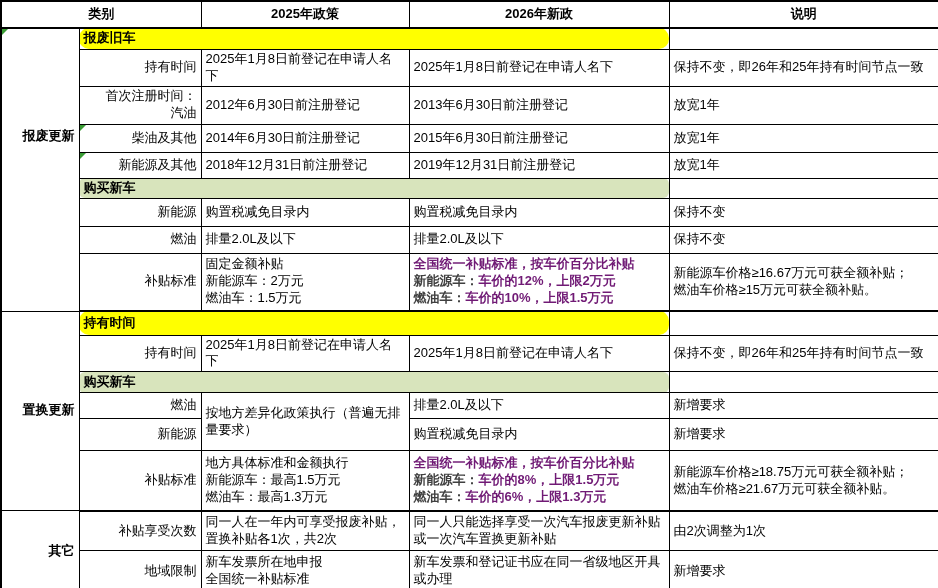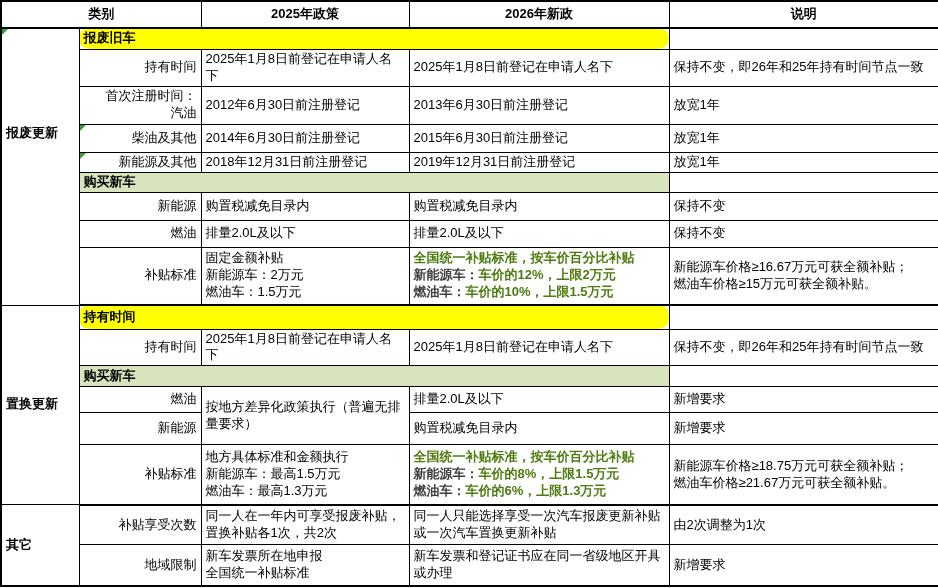--- a/index.html
+++ b/index.html
@@ -4,29 +4,29 @@
 <style>
   html,body{margin:0;padding:0;background:#ffffff;}
   body{width:938px;height:588px;overflow:hidden;
        font-family:"Liberation Sans","DejaVu Sans",sans-serif;color:#000;}
   table.policy{border-collapse:collapse;table-layout:fixed;width:938px;
                border:2px solid #000;}
   td,th{border:1px solid #000;padding:1px 4px;font-size:13px;line-height:1.3;
         vertical-align:middle;overflow:hidden;background:#fff;word-break:break-all;}
   th{font-weight:bold;text-align:center;border-bottom:2px solid #000;}
   tr.section-end td{border-bottom:2px solid #000;}
-  td.group{font-weight:bold;text-align:left;position:relative;}
+  td.group{font-weight:bold;text-align:right;position:relative;}
   td.group.lift{padding-bottom:68px;}
   td.band{font-weight:bold;text-align:left;}
   td.band.yellow{background:#ffff00;border-radius:10px;}
-  td.band.green{background:#d8e4bc;}
+  td.band.green{background:#d8e4bc;border-radius:6px;}
   td.label{text-align:right;position:relative;}
   td.indent{padding-left:32px;margin-top:8px;}
   .line2-indent{padding-left:26px;}
-  .red{color:#4d7c0f;font-weight:bold;}
+  .red{color:#701a75;font-weight:bold;}
   .bk{color:#404040;font-weight:bold;}
   .flag{position:absolute;top:0;left:0;width:0;height:0;
         border-top:6px solid #3a9c35;border-right:6px solid transparent;}
   td div{white-space:normal;}
 </style>
 </head>
 <body>
 
 <table class="policy">
   <colgroup>
@@ -71,21 +71,21 @@
     </tr>
     <tr style="height:28px">
       <td class="label indent">
         <span class="flag"></span>
         <span>柴油及其他</span>
       </td>
       <td>2014年6月30日前注册登记</td>
       <td>2015年6月30日前注册登记</td>
       <td>放宽1年</td>
     </tr>
-    <tr style="height:20px">
+    <tr style="height:26px">
       <td class="label indent">
         <span class="flag"></span>
         <span>新能源及其他</span>
       </td>
       <td>2018年12月31日前注册登记</td>
       <td>2019年12月31日前注册登记</td>
       <td>放宽1年</td>
     </tr>
     <tr style="height:20px">
       <td colspan="3" class="band green">购买新车</td>

